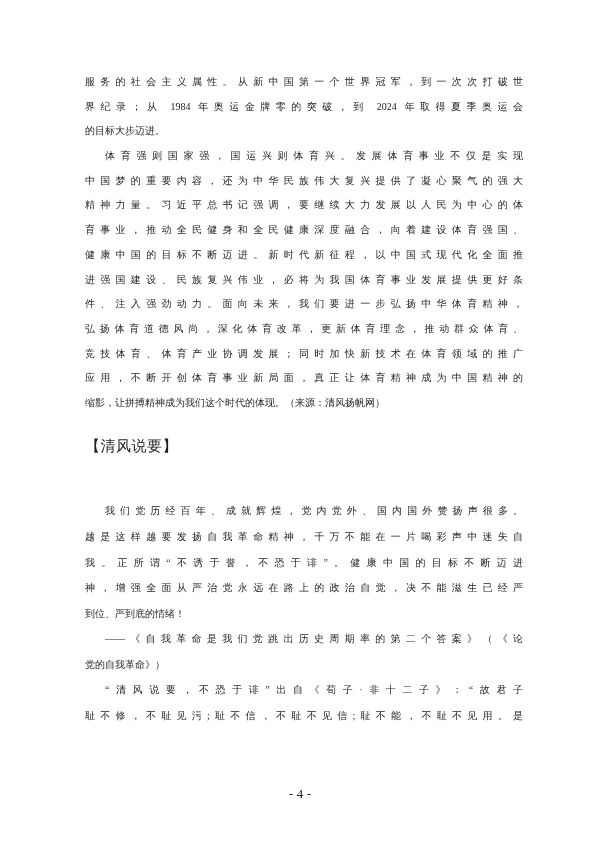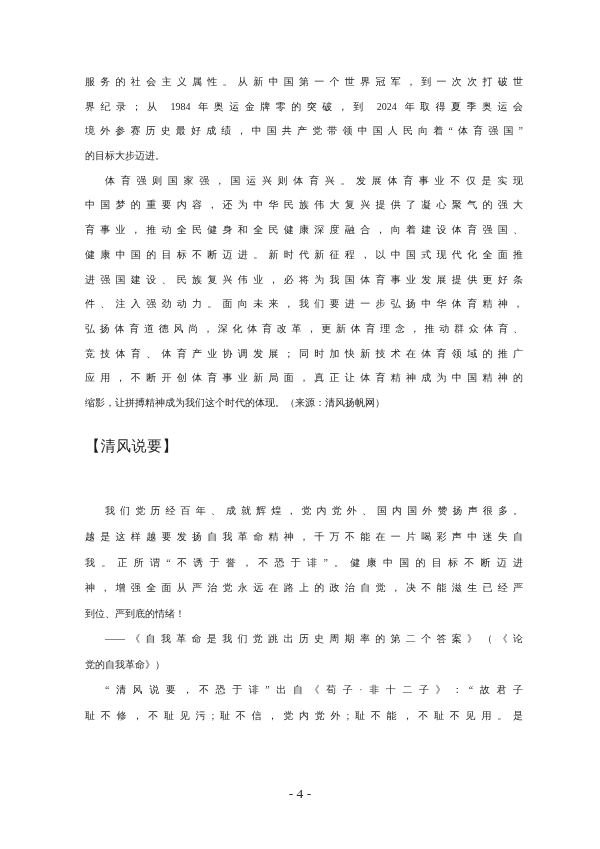--- a/index.html
+++ b/index.html
@@ -61,26 +61,26 @@
 </style>
 </head>
 <body>
 
 <div class="page">
   <div class="content">
     <div id="intro-blocks">
         <div class="para">
           <div class="line">服务的社会主义属性。从新中国第一个世界冠军，到一次次打破世</div>
           <div class="line">界纪录；从 1984 年奥运金牌零的突破，到 2024 年取得夏季奥运会</div>
-          <div class="line">境外参赛历史最好成绩，中国共产党带领中国人民向着“体育强国”</div>
           <div class="line no-justify">的目标大步迈进。</div>
         </div>
         <div class="para">
           <div class="line indent">体育强则国家强，国运兴则体育兴。发展体育事业不仅是实现</div>
           <div class="line">中国梦的重要内容，还为中华民族伟大复兴提供了凝心聚气的强大</div>
+          <div class="line">精神力量。习近平总书记强调，要继续大力发展以人民为中心的体</div>
           <div class="line">育事业，推动全民健身和全民健康深度融合，向着建设体育强国、</div>
           <div class="line">健康中国的目标不断迈进。新时代新征程，以中国式现代化全面推</div>
           <div class="line">进强国建设、民族复兴伟业，必将为我国体育事业发展提供更好条</div>
           <div class="line">件、注入强劲动力。面向未来，我们要进一步弘扬中华体育精神，</div>
           <div class="line">弘扬体育道德风尚，深化体育改革，更新体育理念，推动群众体育、</div>
           <div class="line">竞技体育、体育产业协调发展；同时加快新技术在体育领域的推广</div>
           <div class="line">应用，不断开创体育事业新局面，真正让体育精神成为中国精神的</div>
           <div class="line no-justify">缩影，让拼搏精神成为我们这个时代的体现。（来源：清风扬帆网）</div>
         </div>
       </div>
@@ -92,18 +92,18 @@
           <div class="line">我。正所谓“不诱于誉，不恐于诽”。健康中国的目标不断迈进</div>
           <div class="line">神，增强全面从严治党永远在路上的政治自觉，决不能滋生已经严</div>
           <div class="line no-justify">到位、严到底的情绪！</div>
         </div>
         <div class="para">
           <div class="line indent">——《自我革命是我们党跳出历史周期率的第二个答案》（《论</div>
           <div class="line no-justify">党的自我革命》）</div>
         </div>
         <div class="para">
           <div class="line indent">“清风说要，不恐于诽”出自《荀子·非十二子》：“故君子</div>
-          <div class="line">耻不修，不耻见污;耻不信，党内党外;耻不能，不耻不见用。是</div>
+          <div class="line">耻不修，不耻见污;耻不信，不耻不见信;耻不能，不耻不见用。是</div>
         </div>
       </div>
   </div>
   <div class="page-number">- 4 -</div>
 </div>
 
 </body></html>

